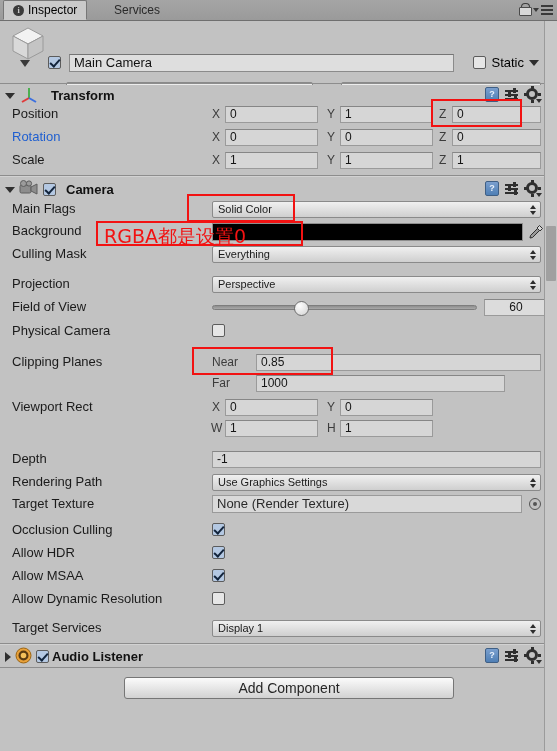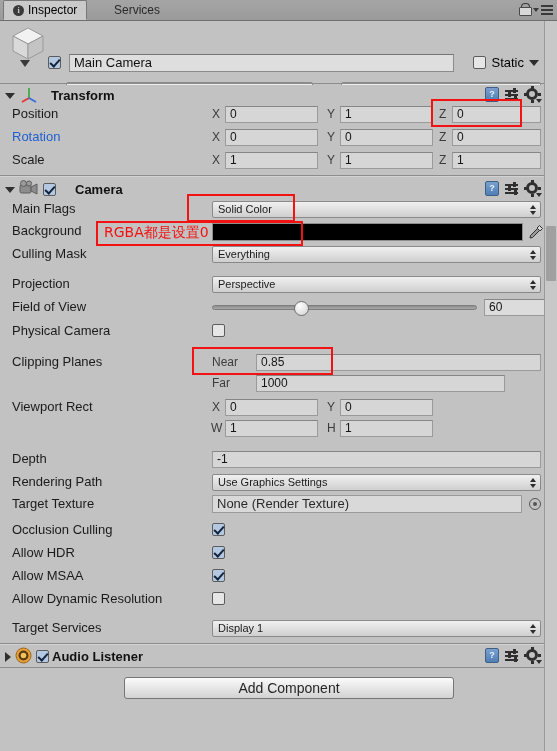--- a/index.html
+++ b/index.html
@@ -151,21 +151,21 @@
     font-size:14px;color:#262626;text-align:center;line-height:20px;
   }
 
   
   .scrollbar{position:absolute;right:0;top:21px;width:12px;height:730px;background:#c8c8c8;border-left:1px solid #9b9b9b;}
   .scrollthumb{position:absolute;left:1px;width:10px;background:#a0a0a0;border-radius:1px;}
 
   
   .annbox{position:absolute;border:2px solid #f21212;box-sizing:border-box;pointer-events:none;}
   .anntext{
-    position:absolute;color:#f21212;font-size:14px;
+    position:absolute;color:#f21212;font-size:19px;
     font-family:"DejaVu Sans","Liberation Sans",sans-serif;
     white-space:nowrap;pointer-events:none;
   }
   .panel-bg{position:absolute;left:0;top:21px;width:545px;height:730px;background:#c2c2c2;z-index:-1;}
 </style>
 </head>
 <body>
 
 <div class="root">
 
@@ -302,21 +302,21 @@
     <span class="foldout"></span>
     <span style="margin-left:4px;">
       <svg width="20" height="16" viewBox="0 0 20 16">
         <rect x="1" y="5" width="11" height="8" rx="1.5" fill="#8d8d8d" stroke="#5e5e5e"></rect>
         <polygon points="12,7 18,4 18,14 12,11" fill="#8d8d8d" stroke="#5e5e5e"></polygon>
         <circle cx="4.5" cy="3.5" r="3" fill="#9b9b9b" stroke="#5e5e5e"></circle>
         <circle cx="10" cy="3.5" r="2.6" fill="#9b9b9b" stroke="#5e5e5e"></circle>
       </svg>
     </span>
     <span class="chk on" style="margin-left:4px;"></span>
-    <span class="comp-title" style="margin-left:19px;">Camera</span>
+    <span class="comp-title" style="margin-left:10px;">Camera</span>
     <span class="comp-icons">
       <span class="ico-help">?</span>
       <span class="ico-preset">
           <i></i>
           <i></i>
           <i></i>
           <b></b>
           <b></b>
           <b></b>
         </span>
@@ -372,21 +372,21 @@
           <i class="u"></i>
           <i class="d"></i>
         </span>
     </div>
   </div>
 
   <div class="row" style="top:298px;">
     <span class="rlabel">Field of View</span>
     <div class="sl-track" style="left:212px;top:7px;width:265px;"></div>
     <div class="sl-knob" style="left:294px;top:3px;"></div>
-    <div class="field light" style="left:484px;top:1px;width:64px;">60</div>
+    <div class="field light" style="left:484px;top:1px;width:64px;text-align:center;">60</div>
   </div>
 
   <div class="row" style="top:322px;">
     <span class="rlabel">Physical Camera</span>
     <span class="chk" style="position:absolute;left:212px;top:2px;"></span>
   </div>
 
   <div class="row" style="top:353px;">
     <span class="rlabel">Clipping Planes</span>
     <span class="axl" style="left:212px;">Near</span>

